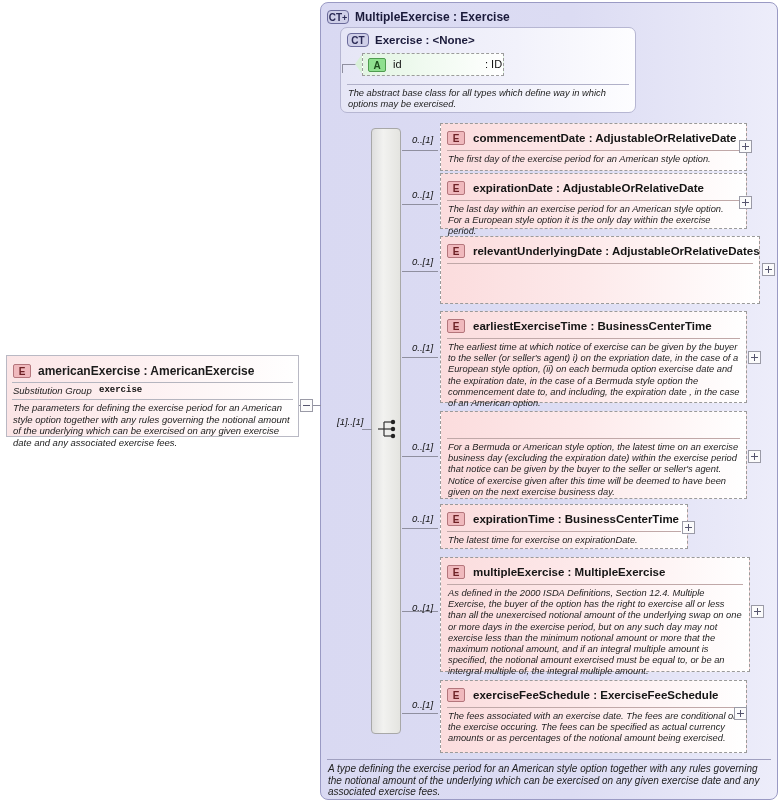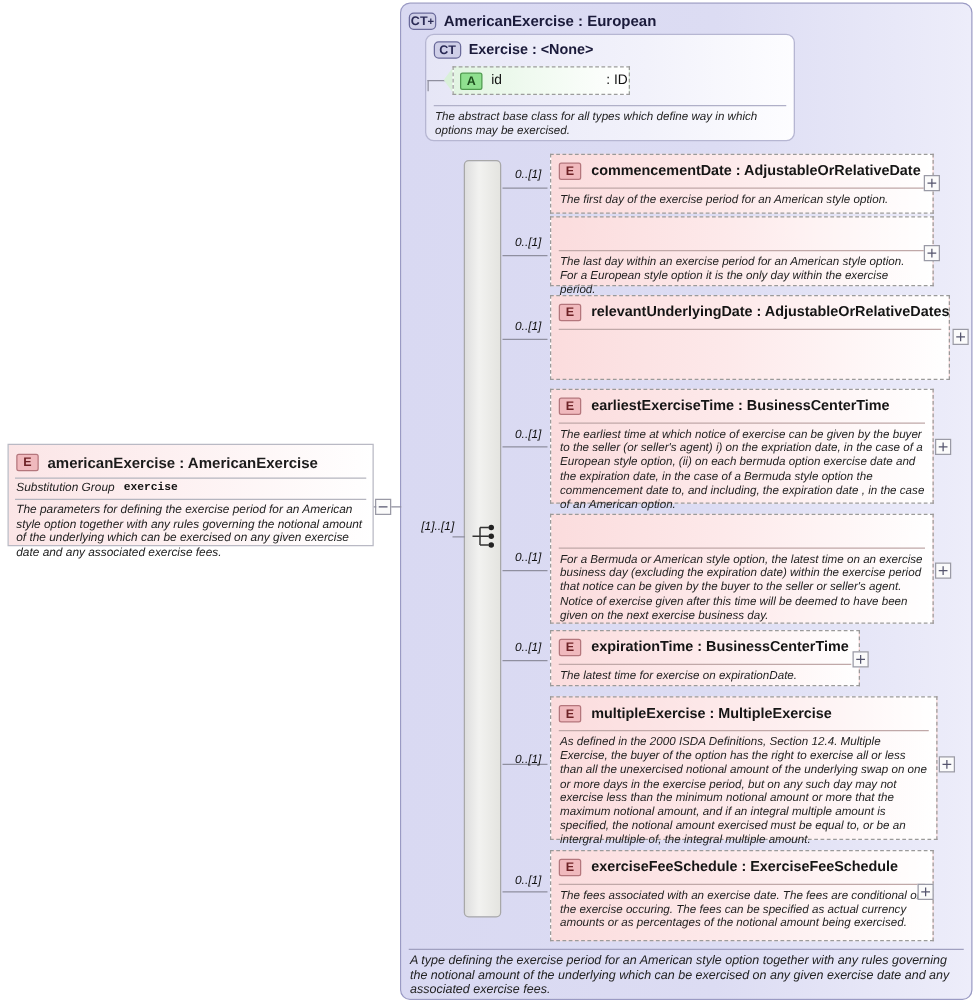--- a/index.html
+++ b/index.html
@@ -153,21 +153,21 @@
   .el-sep{position:absolute;left:6px;right:6px;height:1px;background:#c0a8a8;}
   .el-desc{position:absolute;left:7px;font-size:9.3px;font-style:italic;color:#1e1e1e;line-height:11.2px;}
 </style>
 </head>
 <body>
 
 <div class="canvas">
 
   <div class="ct-outer">
     <div class="ct-outer-title">
-      <span class="badge badge-ct">CT<span style="font-size:9px;">+</span></span><span class="t">AmericanExercise : European</span>
+      <span class="badge badge-ct">CT<span style="font-size:9px;">+</span></span><span class="t">MultipleExercise : Exercise</span>
     </div>
     <div class="ct-outer-footline"></div>
     <div class="ct-outer-foot">A type defining the exercise period for an American style option together with any rules governing the notional amount of the underlying which can be exercised on any given exercise date and any associated exercise fees.</div>
   </div>
 
   <div class="ct-inner">
     <div class="ct-inner-title">
       <span class="badge badge-ct">CT</span><span class="t">Exercise : &lt;None&gt;</span>
     </div>
     <div class="ct-inner-line"></div>
@@ -232,20 +232,23 @@
     <div class="el-head">
       <span class="badge badge-e">E</span><span class="t">commencementDate : AdjustableOrRelativeDate</span>
     </div>
     <div class="el-sep" style="top:26px;"></div>
     <div class="el-desc" style="top:30px;width:292px;">The first day of the exercise period for an American style option.</div>
   </div>
   <div class="expander" style="left:739px;top:140px;"></div>
 
   <div class="card" style="left:412px;top:189px;">0..[1]</div>
   <div class="el" style="left:440px;top:173px;width:307px;height:56px;">
+    <div class="el-head">
+      <span class="badge badge-e">E</span><span class="t">expirationDate : AdjustableOrRelativeDate</span>
+    </div>
     <div class="el-sep" style="top:26px;"></div>
     <div class="el-desc" style="top:30px;width:292px;">The last day within an exercise period for an American style option. For a European style option it is the only day within the exercise period.</div>
   </div>
   <div class="expander" style="left:739px;top:196px;"></div>
 
   <div class="card" style="left:412px;top:256px;">0..[1]</div>
   <div class="el" style="left:440px;top:236px;width:320px;height:68px;">
     <div class="el-head">
       <span class="badge badge-e">E</span><span class="t">relevantUnderlyingDate : AdjustableOrRelativeDates</span>
     </div>

